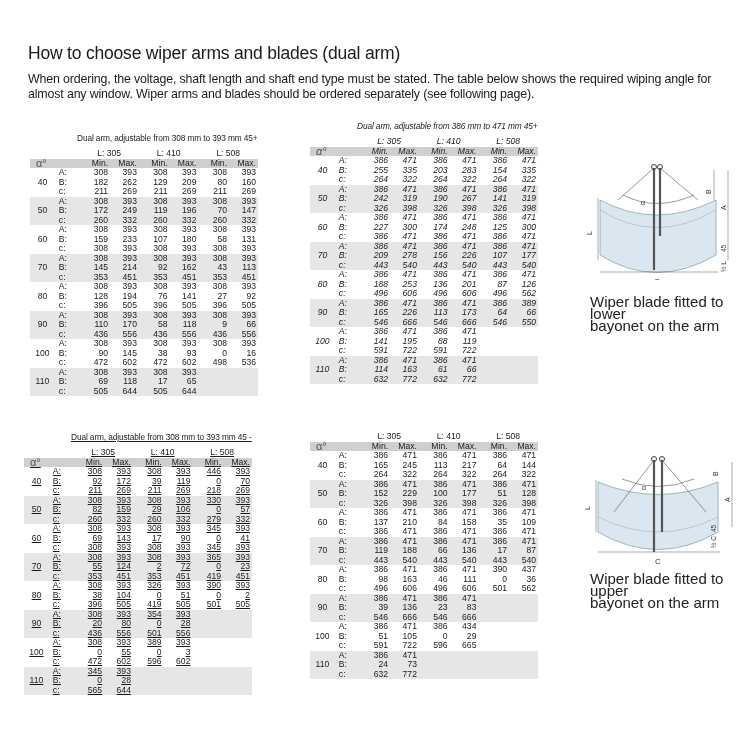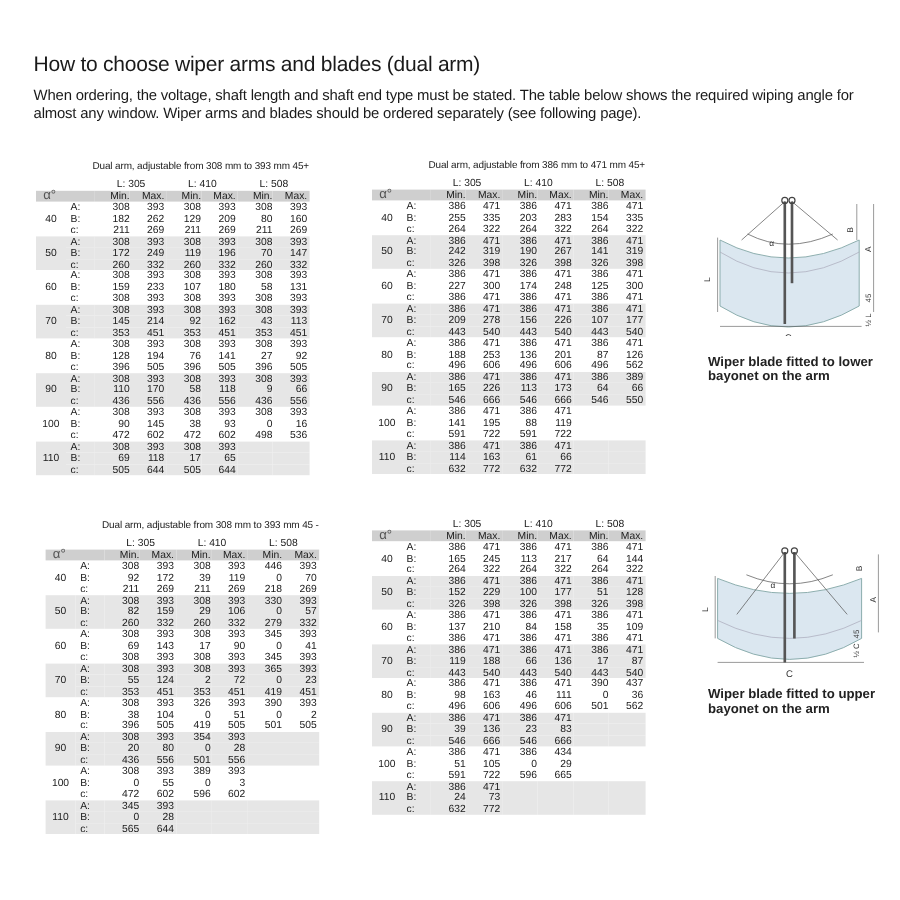--- a/index.html
+++ b/index.html
@@ -12,21 +12,21 @@
   td, th { padding:0; height:9.5px; line-height:9.5px; font-weight:normal; }
   th.L { text-align:center; }
   tr.hdr td { background:#cfcfcf; }
   td.alpha { font-size:11px; text-align:left; padding-left:6px; color:#555; }
   td.ang { text-align:center; width:26px; }
   td.lbl { width:22px; text-align:left; padding-left:4px; }
   td.v { text-align:right; width:30px; padding-right:0px; }
   td.v.max { padding-right:2px; }
   tr.sh td { background:#e6e6e6; }
   .diag { position:absolute; }
-  .diagcap { position:absolute; font-size:11px; line-height:12px; color:#222;font-weight:bold; }
+  .diagcap { position:absolute; font-size:15px; line-height:12px; color:#222; }
 </style>
 </head>
 <body>
 
 <div class="title">How to choose wiper arms and blades (dual arm)</div>
 <div class="intro">When ordering, the voltage, shaft length and shaft end type must be stated. The table below shows the required wiping angle for almost any window. Wiper arms and blades should be ordered separately (see following page).</div>
 
 <div class="tblwrap" style="left:30px;top:133px;">
     <div class="caption">Dual arm, adjustable from 308 mm to 393 mm 45+</div>
     <table>
@@ -267,21 +267,21 @@
           <td class="v">505</td>
           <td class="v max">644</td>
           <td class="v">505</td>
           <td class="v max">644</td>
           <td class="v"></td>
           <td class="v max"></td>
         </tr>
       </tbody>
     </table>
   </div>
-<div class="tblwrap" style="left:310px;top:132px;">
+<div class="tblwrap" style="left:310px;top:121px;font-style:italic;">
     <div class="caption">Dual arm, adjustable from 386 mm to 471 mm 45+</div>
     <table>
       <tbody>
         <tr>
           <td></td>
           <td></td>
           <th class="L" colspan="2">L: 305</th>
           <th class="L" colspan="2">L: 410</th>
           <th class="L" colspan="2">L: 508</th>
         </tr>
@@ -514,21 +514,21 @@
           <td class="v">632</td>
           <td class="v max">772</td>
           <td class="v">632</td>
           <td class="v max">772</td>
           <td class="v"></td>
           <td class="v max"></td>
         </tr>
       </tbody>
     </table>
   </div>
-<div class="tblwrap" style="left:38px;top:432px;">
+<div class="tblwrap" style="left:24px;top:432px;text-decoration:underline;">
     <div class="caption">Dual arm, adjustable from 308 mm to 393 mm 45 -</div>
     <table>
       <tbody>
         <tr>
           <td></td>
           <td></td>
           <th class="L" colspan="2">L: 305</th>
           <th class="L" colspan="2">L: 410</th>
           <th class="L" colspan="2">L: 508</th>
         </tr>

